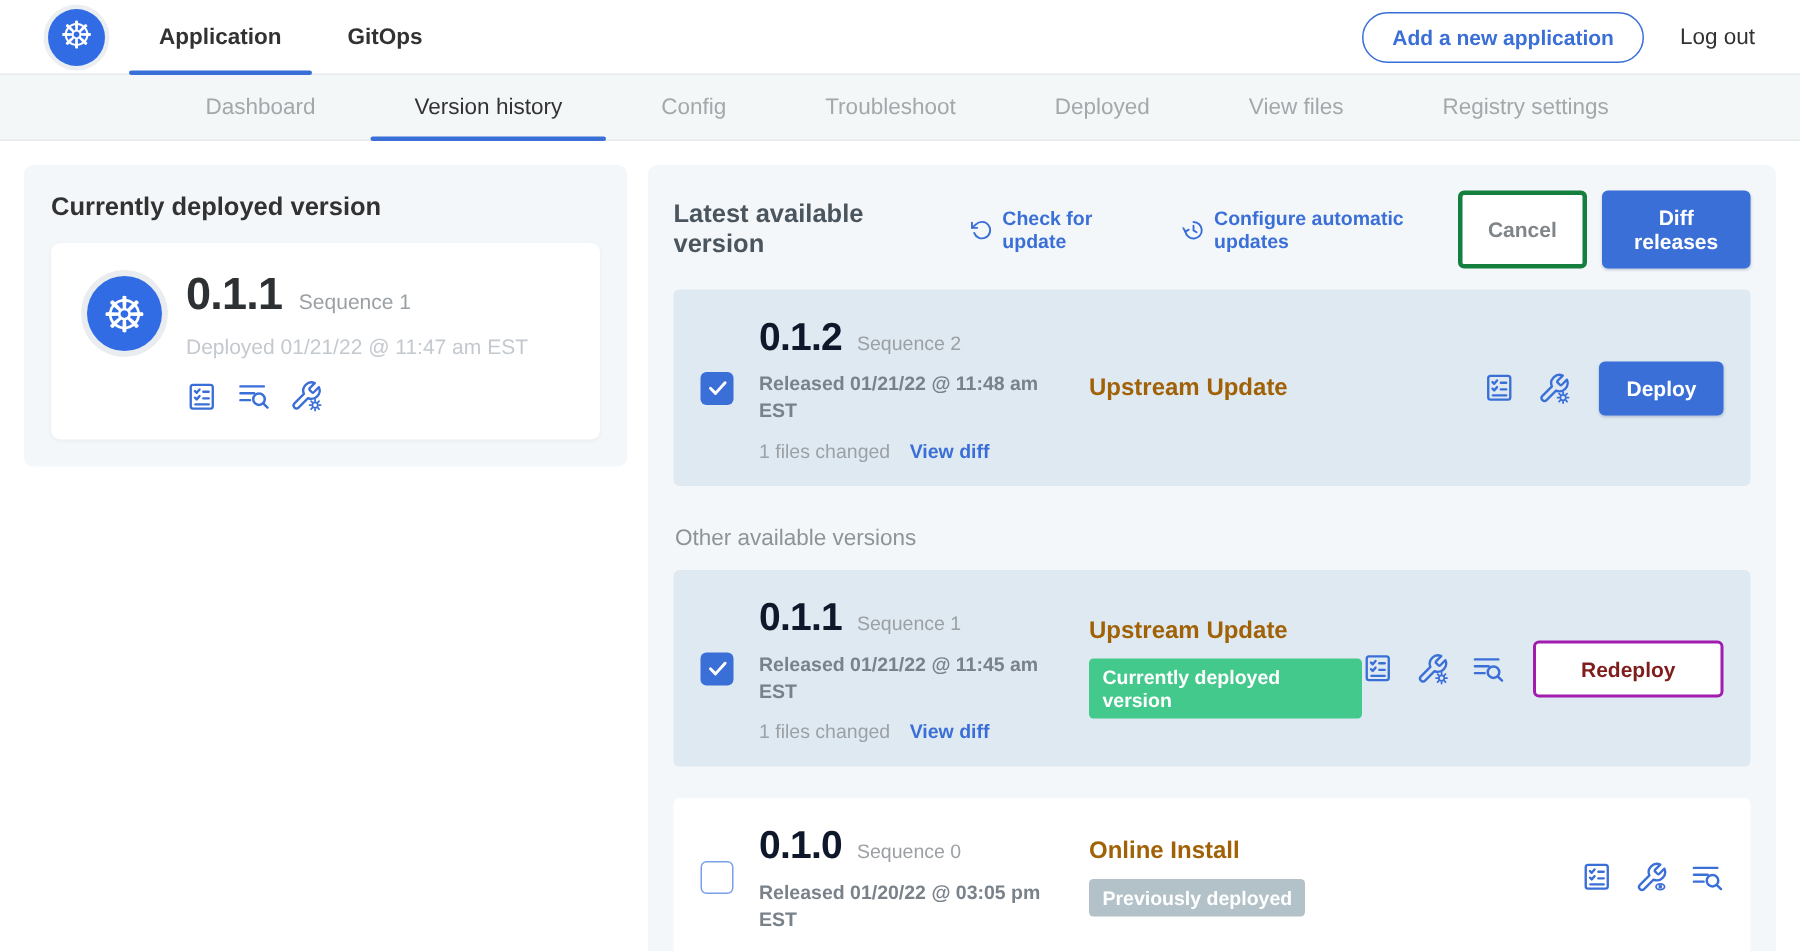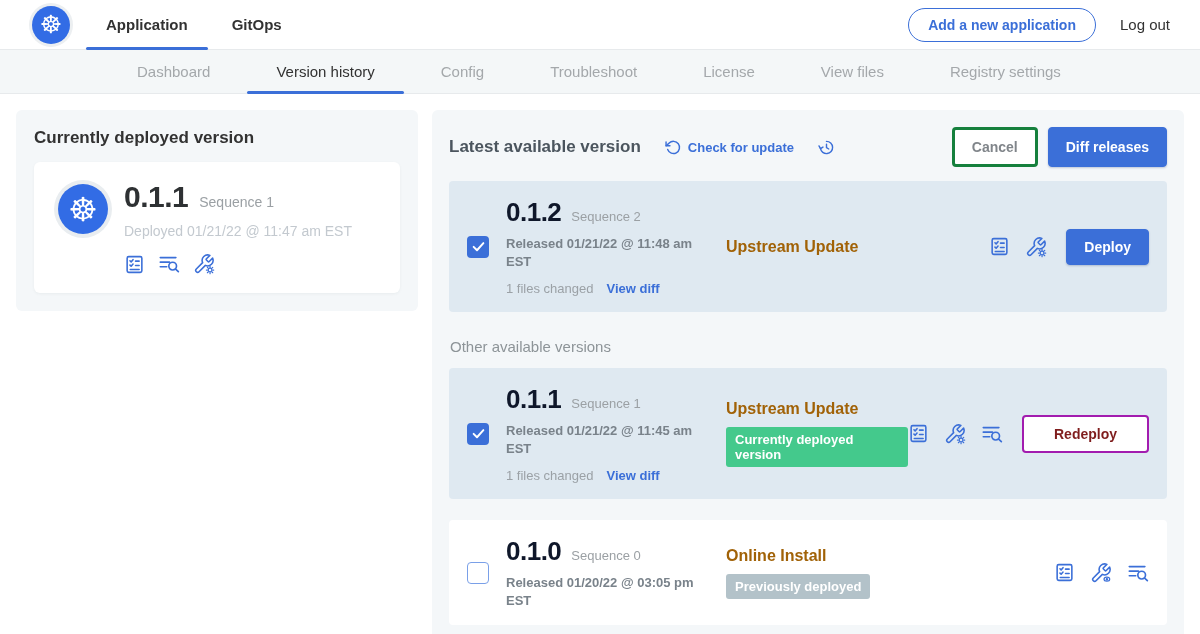--- a/index.html
+++ b/index.html
@@ -145,21 +145,21 @@
     <button class="btn-add-app">Add a new application</button>
     <span class="logout">Log out</span>
   </div>
 </div>
 
 <div class="subnav">
   <div class="subnav-tab">Dashboard</div>
   <div class="subnav-tab active">Version history</div>
   <div class="subnav-tab">Config</div>
   <div class="subnav-tab">Troubleshoot</div>
-  <div class="subnav-tab">License</div>
+  <div class="subnav-tab">Deployed</div>
   <div class="subnav-tab">View files</div>
   <div class="subnav-tab">Registry settings</div>
 </div>
 
 <div class="main">
 
   <div class="panel left-panel">
     <div class="panel-title">Currently deployed version</div>
     <div class="deployed-card">
       <div class="deployed-logo">☸</div>
@@ -210,20 +210,21 @@
           <path d="M3.8 14.8a8.6 8.6 0 1 0 2-9L1.5 9.5"></path>
         </svg>
         <span>Check for update</span>
       </span>
       <span class="blue-link">
         <svg viewBox="0 0 24 24" width="17" height="17" stroke-width="2">
           <path d="M12 3.4a8.6 8.6 0 1 1-8.5 9.9"></path>
           <polyline points="1.4 9.8 3.5 13.5 7 11.4"></polyline>
           <path d="M12 7.4v4.8l3.2 1.9"></path>
         </svg>
+        <span>Configure automatic updates</span>
       </span>
       <div class="header-buttons">
         <button class="btn btn-cancel">Cancel</button>
         <button class="btn btn-primary">Diff releases</button>
       </div>
     </div>
 
     <div class="version-card selected">
       <div class="checkbox checked">
         <svg viewBox="0 0 20 20" width="15" height="15" fill="none" stroke="#ffffff" stroke-width="2.6" stroke-linecap="round" stroke-linejoin="round">

